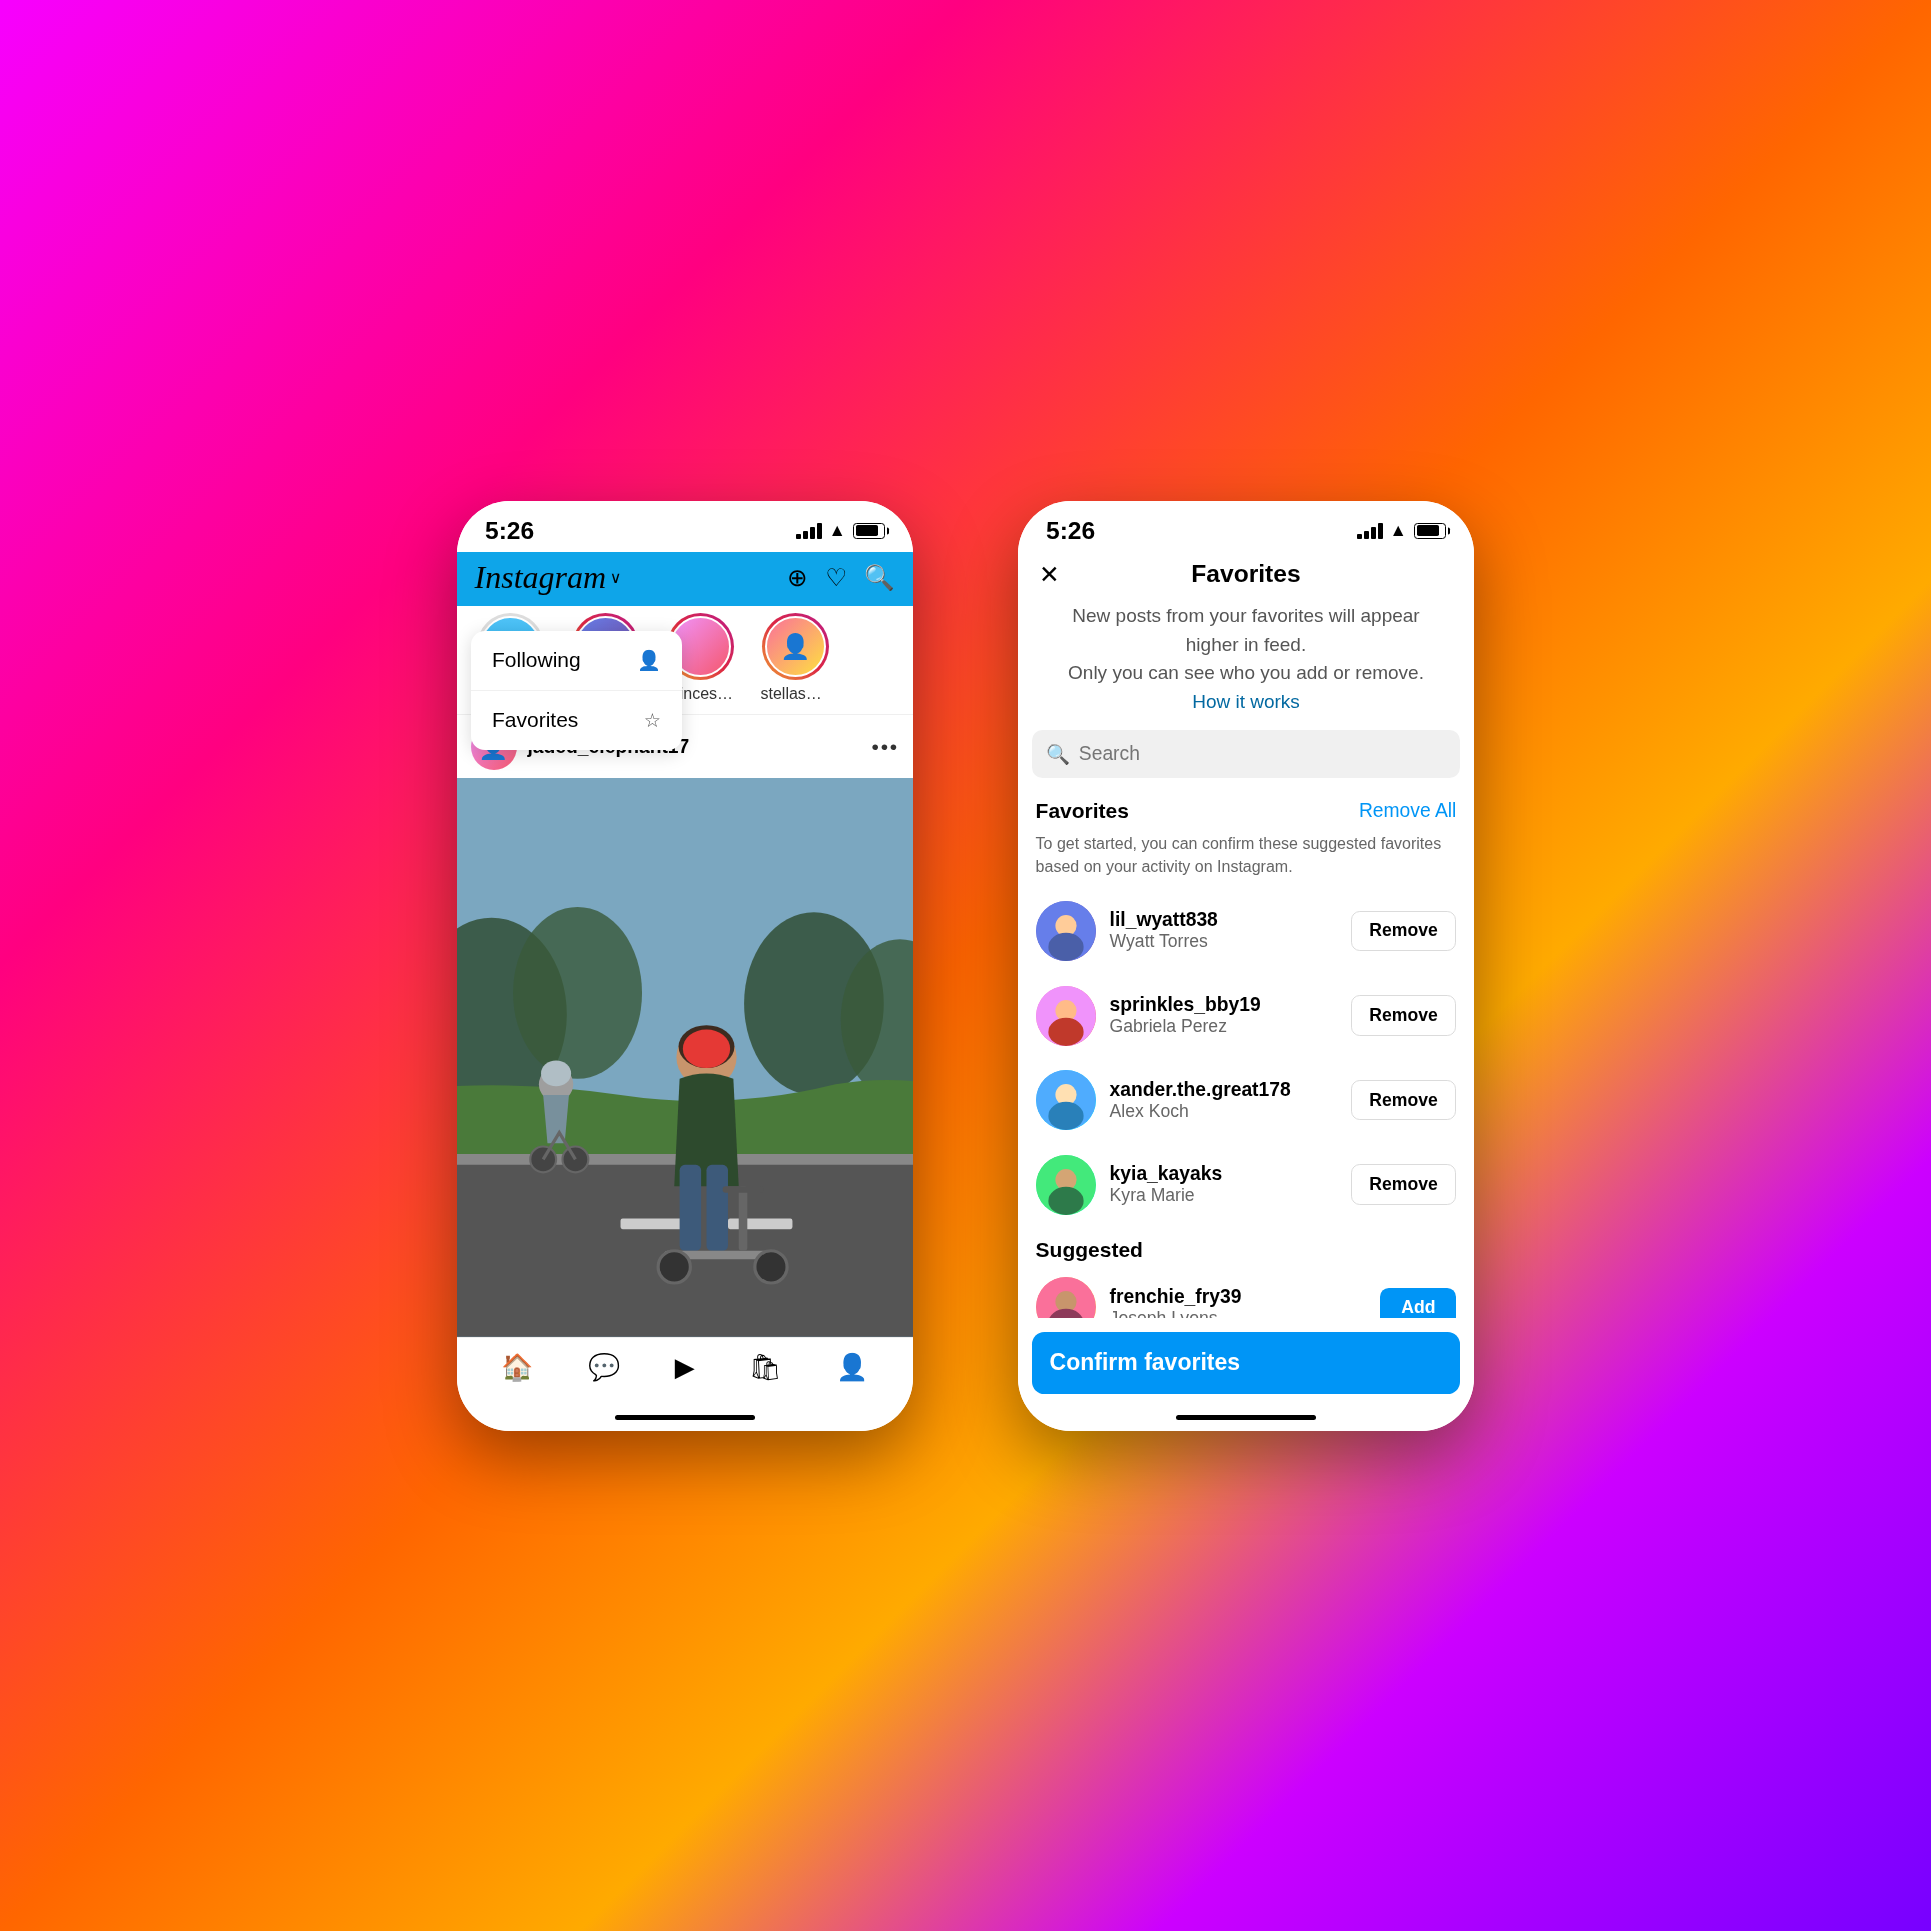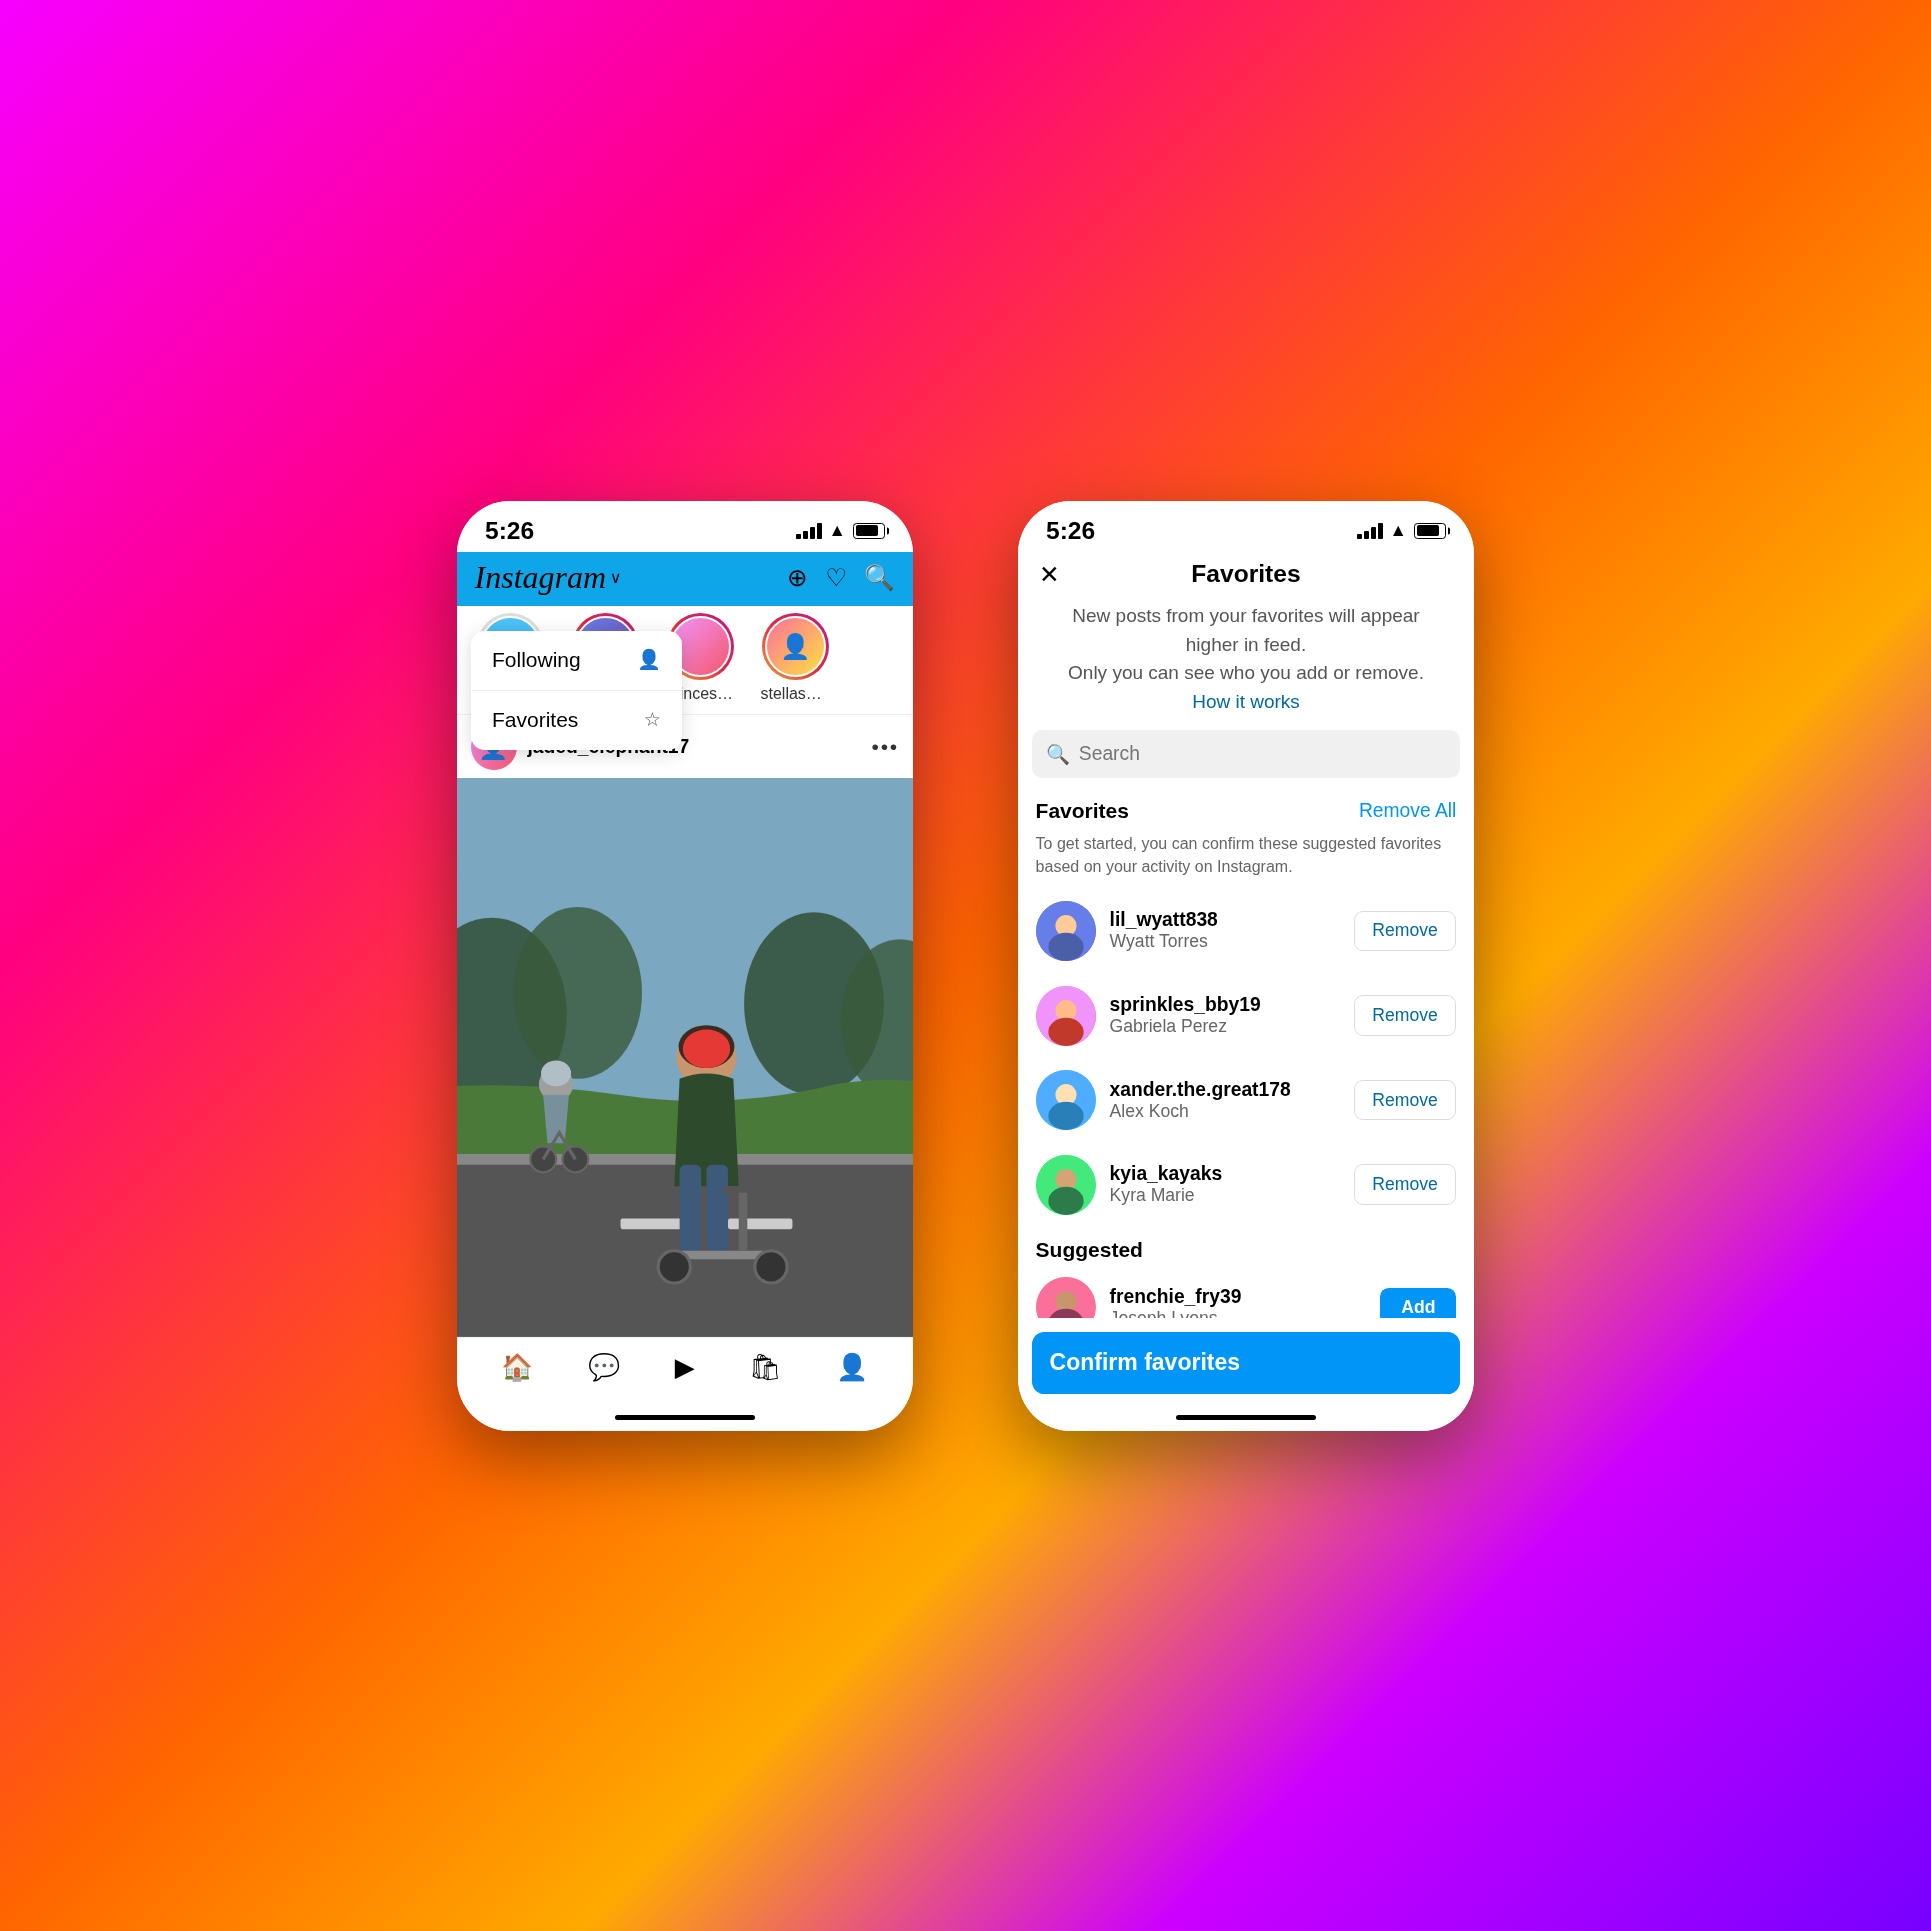--- a/index.html
+++ b/index.html
@@ -156,21 +156,21 @@
       background: #fff;
       border-radius: 14px;
       box-shadow: 0 3.5px 17.6px rgba(0,0,0,0.15);
       z-index: 100;
       width: 211px;
       overflow: hidden;
     }
 
     .dropdown-item {
       display: flex;
-      align-items: flex-start;
+      align-items: center;
       justify-content: space-between;
       padding: 17.6px 21px;
       font-size: 21px;
       font-weight: 400;
       cursor: pointer;
       border-bottom: 0.9px solid #f0f0f0;
     }
 
     .dropdown-item:last-child {
       border-bottom: none;
@@ -456,23 +456,23 @@
       font-size: 17.6px;
       color: #666;
     }
 
     .fav-remove-btn {
       border: 0.9px solid #dbdbdb;
       background: #fff;
       border-radius: 8.8px;
       padding: 8.8px 17.6px;
       font-size: 17.6px;
-      font-weight: 400;
+      font-weight: 700;
       cursor: pointer;
-      color: #0369a1;
+      color: #000000;
     }
 
     .fav-add-btn {
       background: #0095f6;
       border: none;
       border-radius: 8.8px;
       padding: 8.8px 21px;
       font-size: 17.6px;
       font-weight: 700;
       cursor: pointer;

